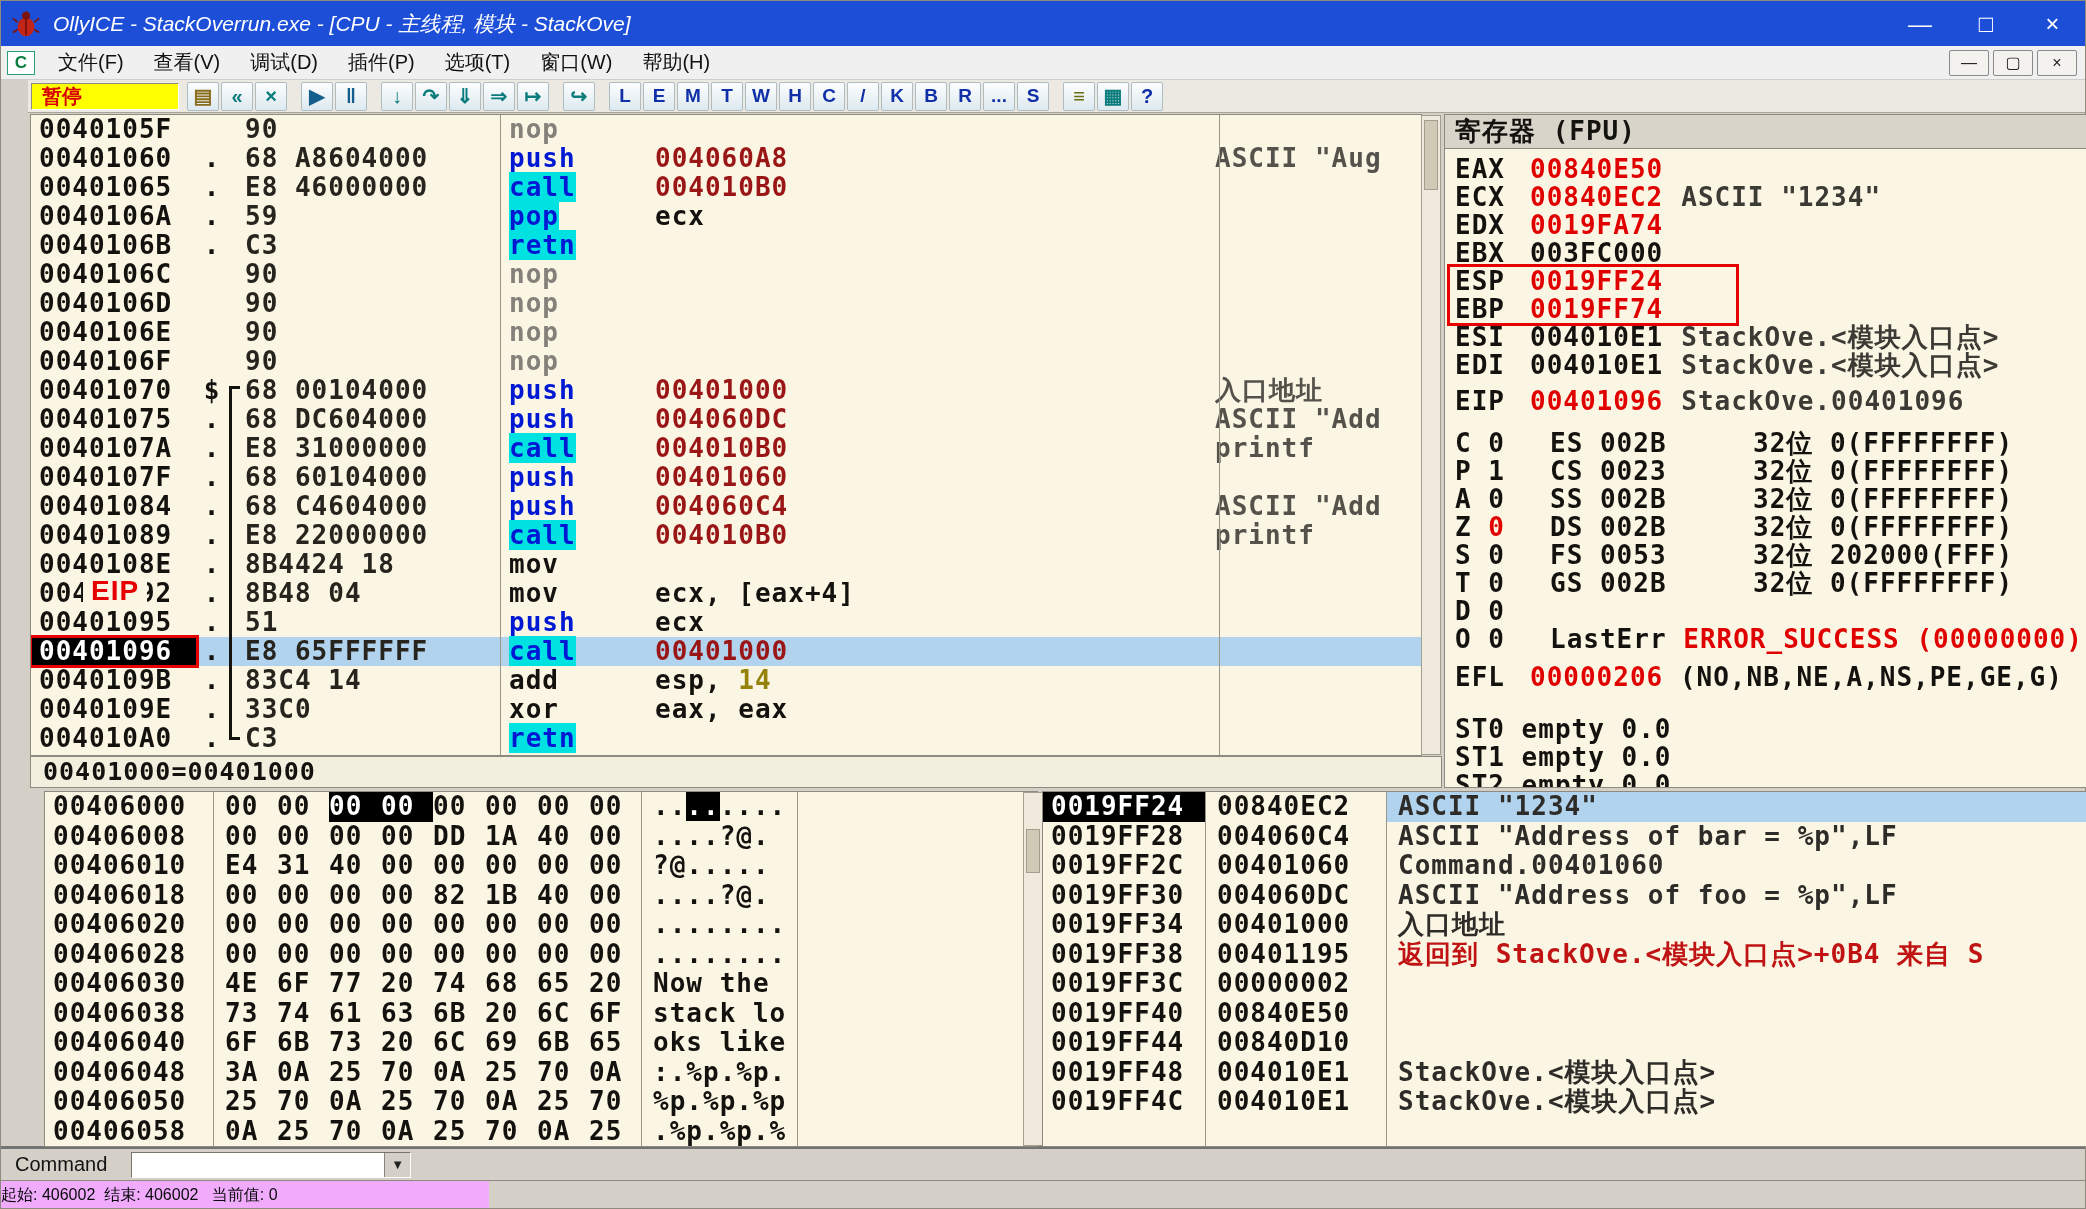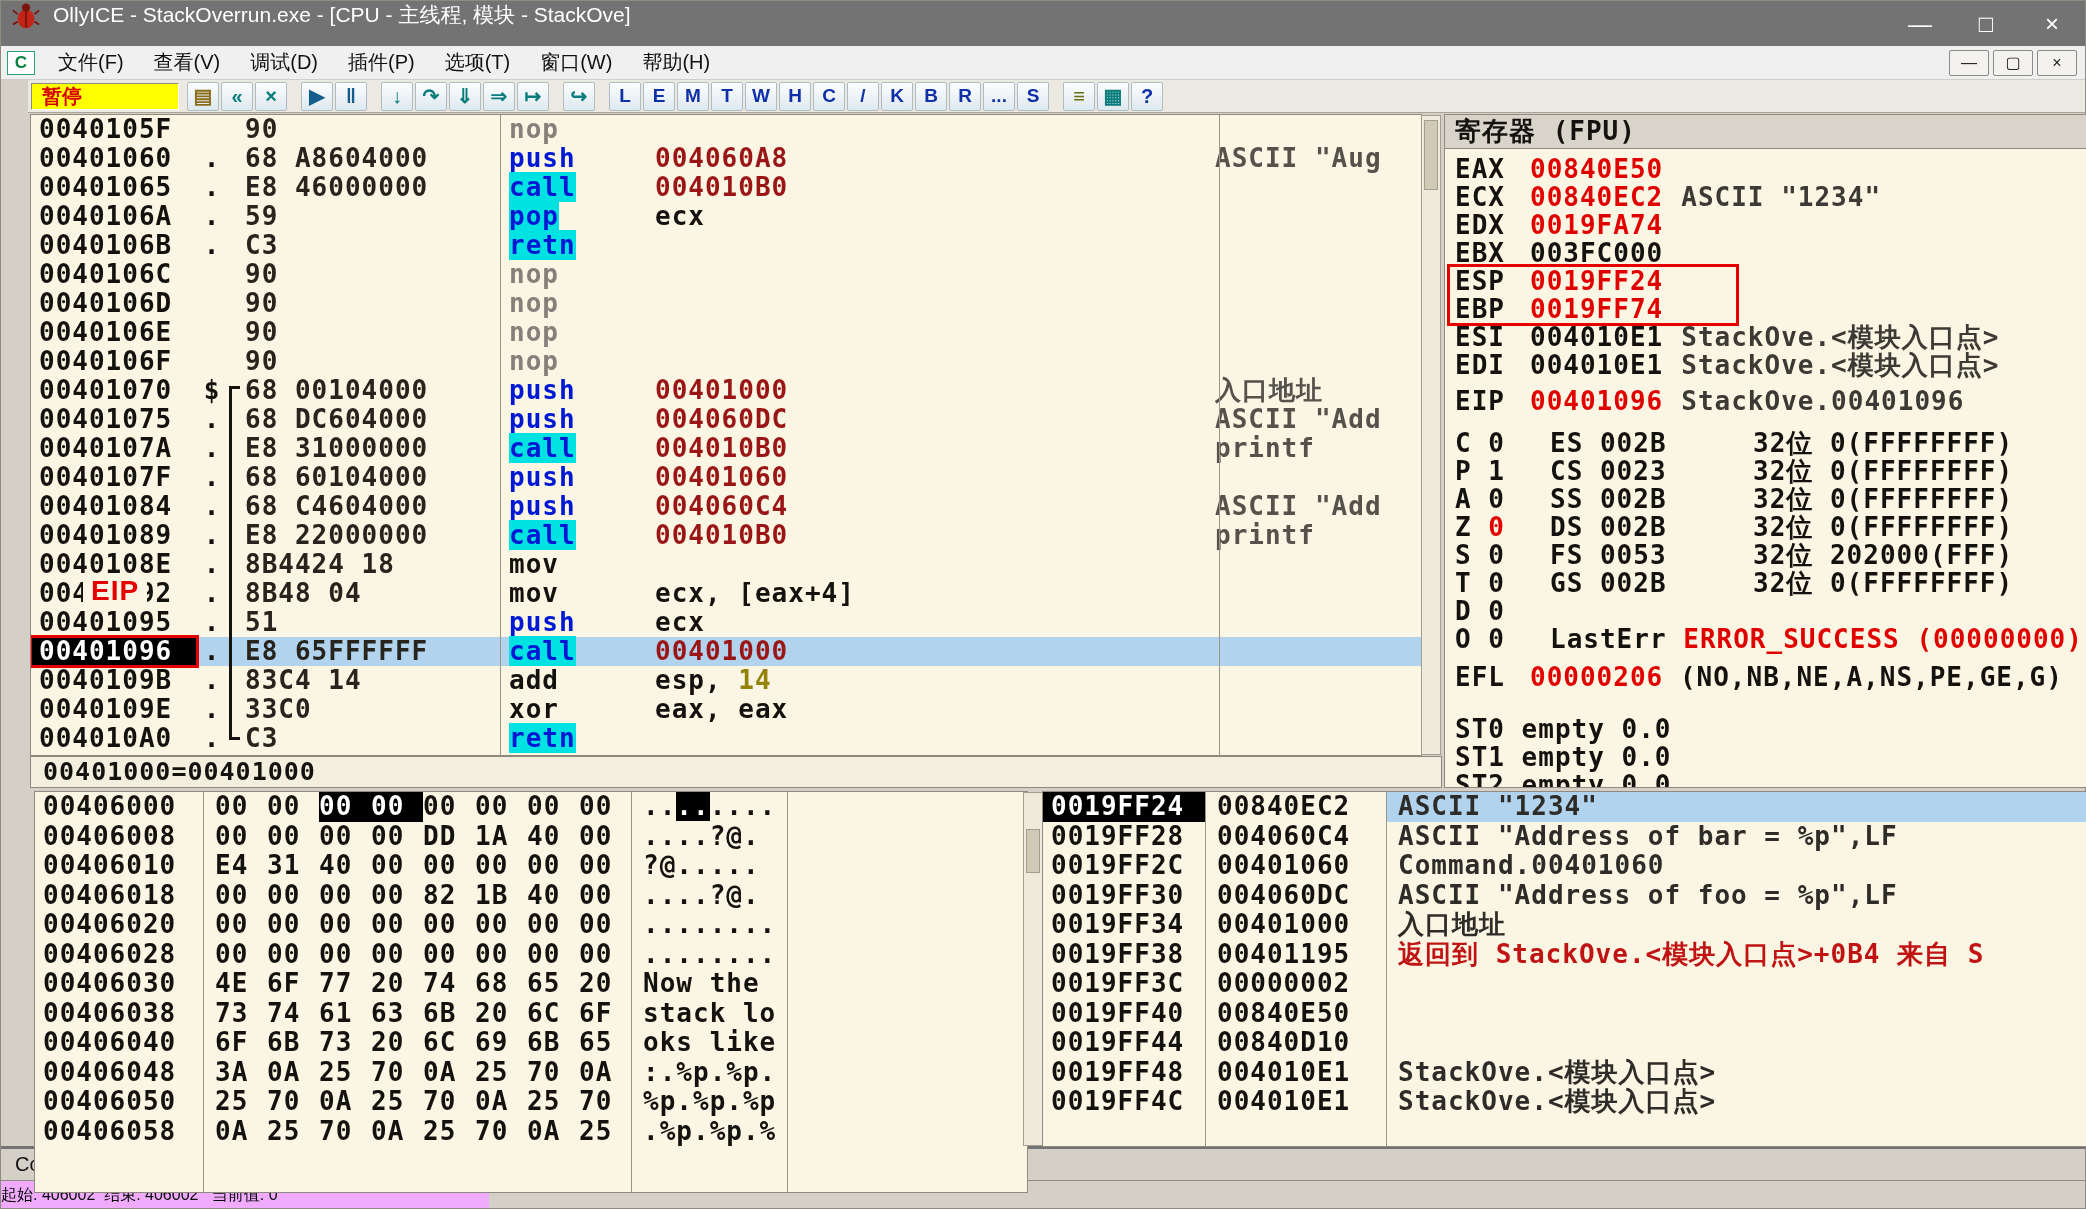--- a/index.html
+++ b/index.html
@@ -1,21 +1,21 @@
 <!DOCTYPE html>
 <html><head>
 <meta charset="utf-8">
 <style>
   * { box-sizing: border-box; }
   body { margin:0; width:2086px; height:1209px; overflow:hidden; background:#d4d0c8;
          font-family:"Liberation Sans", sans-serif; }
   .window { width:2086px; height:1209px; display:flex; flex-direction:column; border:1px solid #8e8a80; }
 
   
-  .titlebar { height:45px; background:#737373; display:flex; align-items:flex-start; color:#fff; flex:0 0 45px;}
+  .titlebar { height:45px; background:#1d4ed8; display:flex; align-items:center; color:#fff; flex:0 0 45px;font-style:italic;}
   .app-icon { width:30px; height:30px; margin:0 12px 0 10px; }
   .title { font-size:21px; white-space:pre; }
   .win-controls { margin-left:auto; display:flex; height:100%; }
   .wbtn { width:66px; display:flex; align-items:center; justify-content:center; font-size:24px; }
 
   
   .menubar { height:34px; background:#f0f0f0; display:flex; align-items:center; border-bottom:1px solid #d0cec8; flex:0 0 34px;}
   .mdi-icon { width:28px; height:24px; margin:0 8px 0 6px; background:#fff; border:1px solid #2aa179;
               color:#0a7f3f; font-weight:bold; font-size:17px; text-align:center; line-height:22px; }
   #menu-items { display:flex; height:100%; align-items:center; }
@@ -84,21 +84,21 @@
   .rcomment { margin-left:18px; color:#3c3a34; }
   .rflag { display:inline-block; width:95px; }
   .chg { color:#e00000; }
   .rseg { display:inline-block; width:203px; }
   .rsegp { display:inline-block; }
   .rred { color:#e00000; }
   .g8{height:8px;} .g14{height:14px;} .g10{height:10px;} .g24{height:24px;}
   .reg-redbox { position:absolute; left:2px; top:149px; width:292px; height:62px; border:3px solid #e60000; z-index:5; }
 
   
-  .dump { left:6px; top:679px; width:992px; height:400px; }
+  .dump { left:16px; top:679px; width:992px; height:354px; }
   .mrow { display:flex; height:29.5px; line-height:29.5px; white-space:pre; }
   .maddr { flex:0 0 168px; padding-left:8px; }
   .mbytes { flex:0 0 426px; padding-left:12px; display:flex; }
   .mb { width:52px; }
   .mb.sel { background:#000; color:#fff; }
   .mascii { padding-left:12px; }
   .ch.sel { background:#000; color:#fff; }
 
   
   .stack { left:1014px; top:679px; width:1048px; height:354px; }

